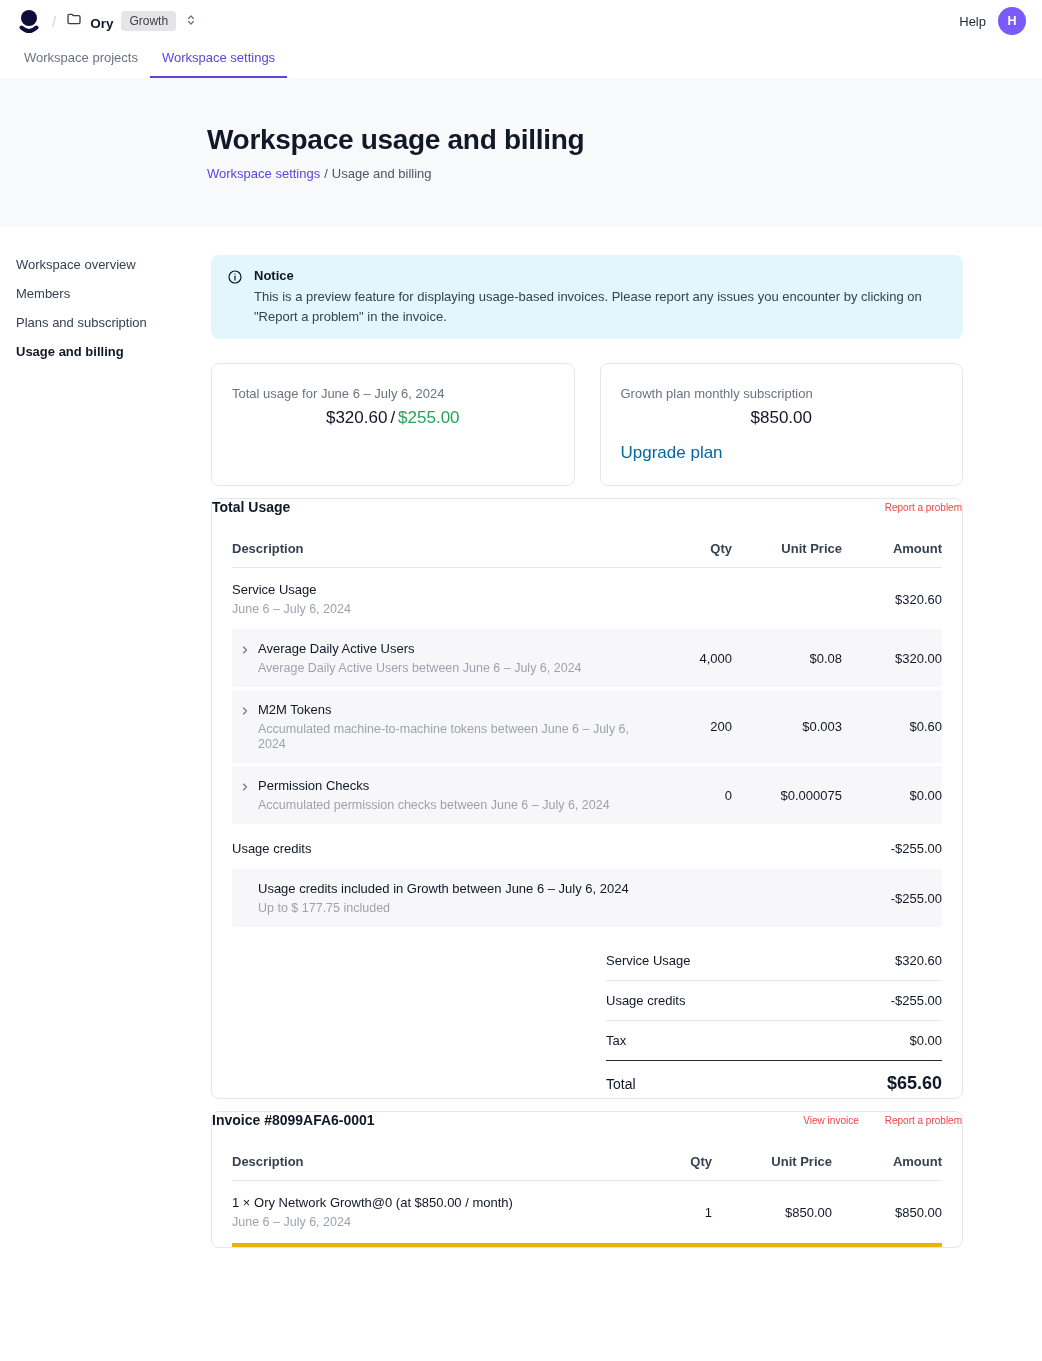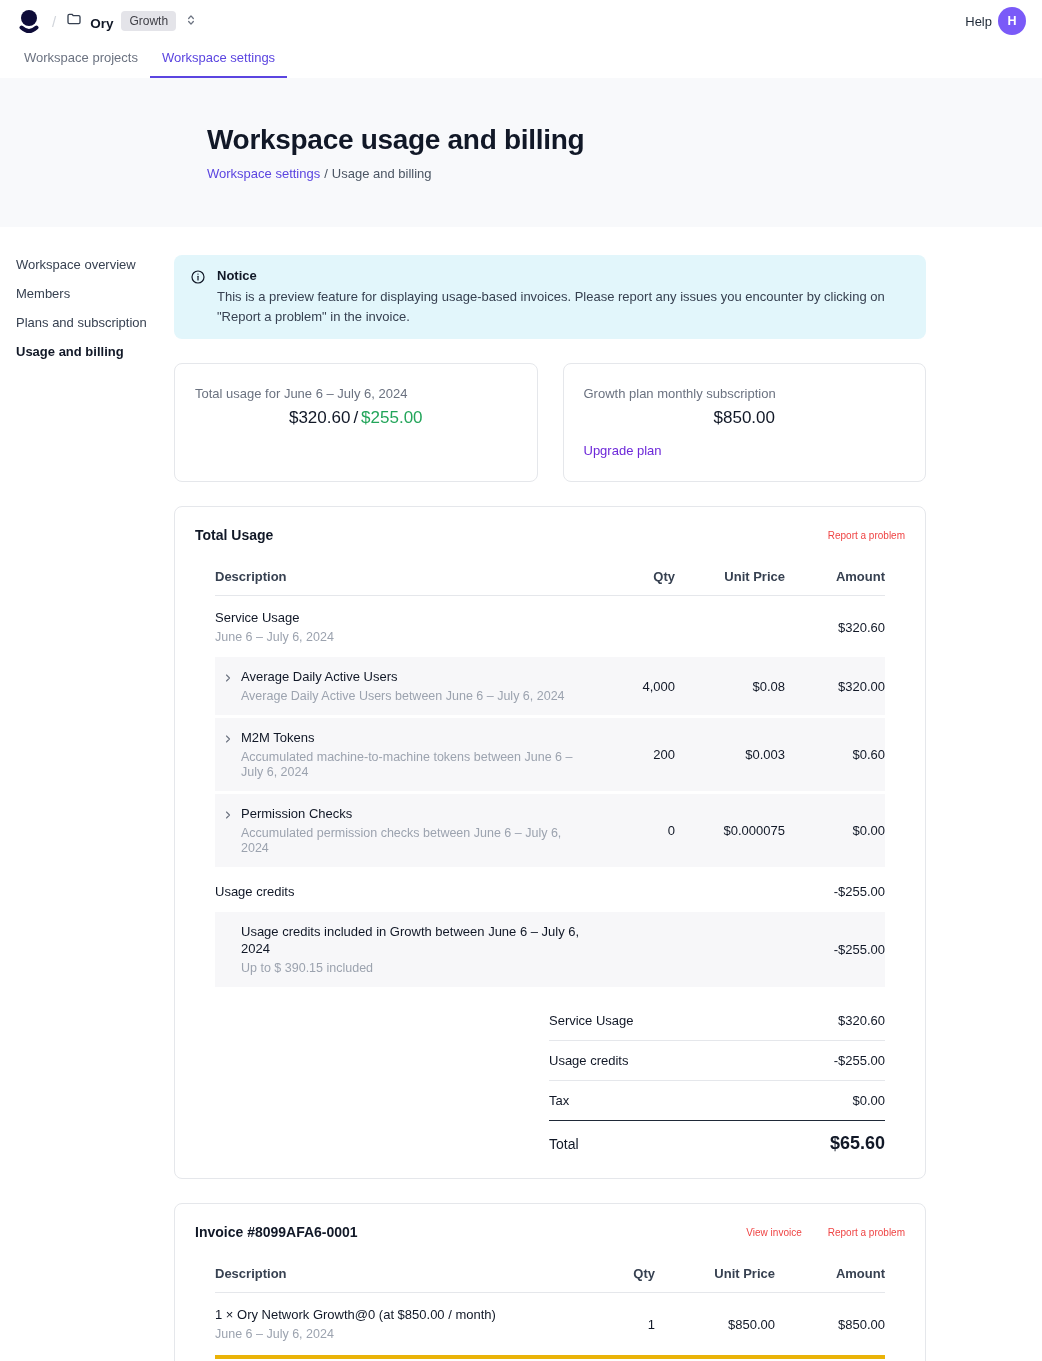--- a/index.html
+++ b/index.html
@@ -7,60 +7,60 @@
   .page{width:1042px;min-height:1361px;background:#fff;}
 
   
   .topbar{height:42px;display:flex;align-items:center;justify-content:space-between;padding:0 16px;box-sizing:border-box;}
   .topbar-left{display:flex;align-items:center;gap:10px;}
   .logo{display:flex;align-items:center;cursor:pointer;}
   .slash{color:#d1d5db;font-size:15px;}
   .ws-switcher{display:flex;align-items:flex-end;gap:8px;cursor:pointer;}
   .ws-name{font-size:13.5px;font-weight:600;color:#111827;}
   .ws-badge{background:#e4e4e9;color:#3f3f46;font-size:12px;padding:2px 8px;border-radius:4px;line-height:16px;}
-  .topbar-right{display:flex;align-items:center;gap:6px;}
+  .topbar-right{display:flex;align-items:center;gap:12px;}
   .help-link{font-size:13px;color:#1f2937;cursor:pointer;text-decoration:none;}
   .avatar{width:28px;height:28px;border-radius:50%;background:#7a5af8;color:#fff;display:flex;align-items:center;justify-content:center;font-size:12.5px;font-weight:700;cursor:pointer;}
 
   
   .tabs{display:flex;padding:0 12px;}
   .tab{font-size:13px;color:#6b7280;padding:8px 12px 11px;cursor:pointer;border-bottom:2px solid transparent;}
   .tab.active{color:#5b45e0;border-bottom-color:#5b45e0;font-weight:500;}
 
   
   .hero{background:#f8f9fb;padding:46px 16px 46px 207px;}
   .hero h1{margin:0;font-size:28px;font-weight:700;letter-spacing:-0.3px;color:#111827;}
   .breadcrumb{margin-top:10px;font-size:13px;color:#4b5563;}
   .breadcrumb .bc-link{color:#5b45e0;text-decoration:none;cursor:pointer;}
   .breadcrumb .bc-sep{margin:0 4px;color:#4b5563;}
 
   
   .layout{display:flex;align-items:flex-start;}
-  .sidebar{width:174px;flex-shrink:0;box-sizing:border-box;padding:30px 0 0 16px;}
+  .sidebar{width:211px;flex-shrink:0;box-sizing:border-box;padding:30px 0 0 16px;}
   .side-item{font-size:13px;color:#374151;margin-bottom:13px;cursor:pointer;line-height:16px;}
   .side-item.active{font-weight:700;color:#111827;}
   .content{width:752px;padding-top:28px;padding-bottom:16px;}
 
   
   .notice{background:#e2f6fb;border-radius:8px;padding:13px 16px;display:flex;gap:11px;box-sizing:border-box;}
   .notice-icon{flex-shrink:0;margin-top:1px;}
   .notice-title{font-size:13px;font-weight:700;margin-bottom:4px;color:#111827;}
   .notice-body{font-size:13px;color:#374151;line-height:1.5;max-width:690px;}
 
   
   .cards-row{display:flex;gap:25px;margin-top:24px;}
   .scard{flex:1;border:1px solid #e5e7eb;border-radius:8px;padding:22px 20px;box-sizing:border-box;background:#fff;}
   .scard-label{font-size:13px;color:#6b7280;}
   .scard-amount{font-size:17px;font-weight:500;margin-top:7px;color:#111827;text-align:center;}
   .scard-amount .sep{margin:0 3px;}
   .green{color:#23a55a;}
-  .upgrade-link{display:inline-block;margin-top:15px;font-size:13px;color:#6d28d9;text-decoration:none;cursor:pointer;}
-
-  
-  .panel{border:1px solid #e5e7eb;border-radius:8px;padding:20px;margin-top:24px;background:#fff;box-sizing:border-box;}
+  .upgrade-link{display:inline-block;margin-top:15px;font-size:17px;color:#0369a1;text-decoration:none;cursor:pointer;}
+
+  
+  .panel{border:1px solid #e5e7eb;border-radius:8px;margin-top:12px;background:#fff;box-sizing:border-box;}
   .panel-head{display:flex;justify-content:space-between;align-items:center;padding-bottom:16px;}
   .panel-title{font-size:14px;font-weight:700;color:#111827;}
   .panel-links{display:flex;gap:26px;}
   .plink{font-size:10px;color:#ef4444;text-decoration:none;cursor:pointer;}
 
   .table{margin:0 20px;}
   .trow{display:grid;align-items:center;}
   .cols-usage{grid-template-columns:1fr 90px 110px 100px;}
   .cols-invoice{grid-template-columns:1fr 80px 120px 110px;}
   .thead{padding:10px 0 11px;border-bottom:1px solid #e5e7eb;font-size:13px;font-weight:600;color:#374151;}
@@ -253,21 +253,21 @@
               <div class="cell-title green">Usage credits</div>
             </div>
             <div class="num"></div>
             <div class="num"></div>
             <div class="num green">-$255.00</div>
           </div>
 
           <div class="trow cols-usage child">
             <div class="indent">
               <div class="cell-title green">Usage credits included in Growth between June 6 – July 6, 2024</div>
-              <div class="cell-sub">Up to $ 390.15 included</div>
+              <div class="cell-sub">Up to $ 177.75 included</div>
             </div>
             <div class="num"></div>
             <div class="num"></div>
             <div class="num green">-$255.00</div>
           </div>
         </div>
 
         <div class="summary">
           <div class="srow">
             <span class="s-label">Service Usage</span>

